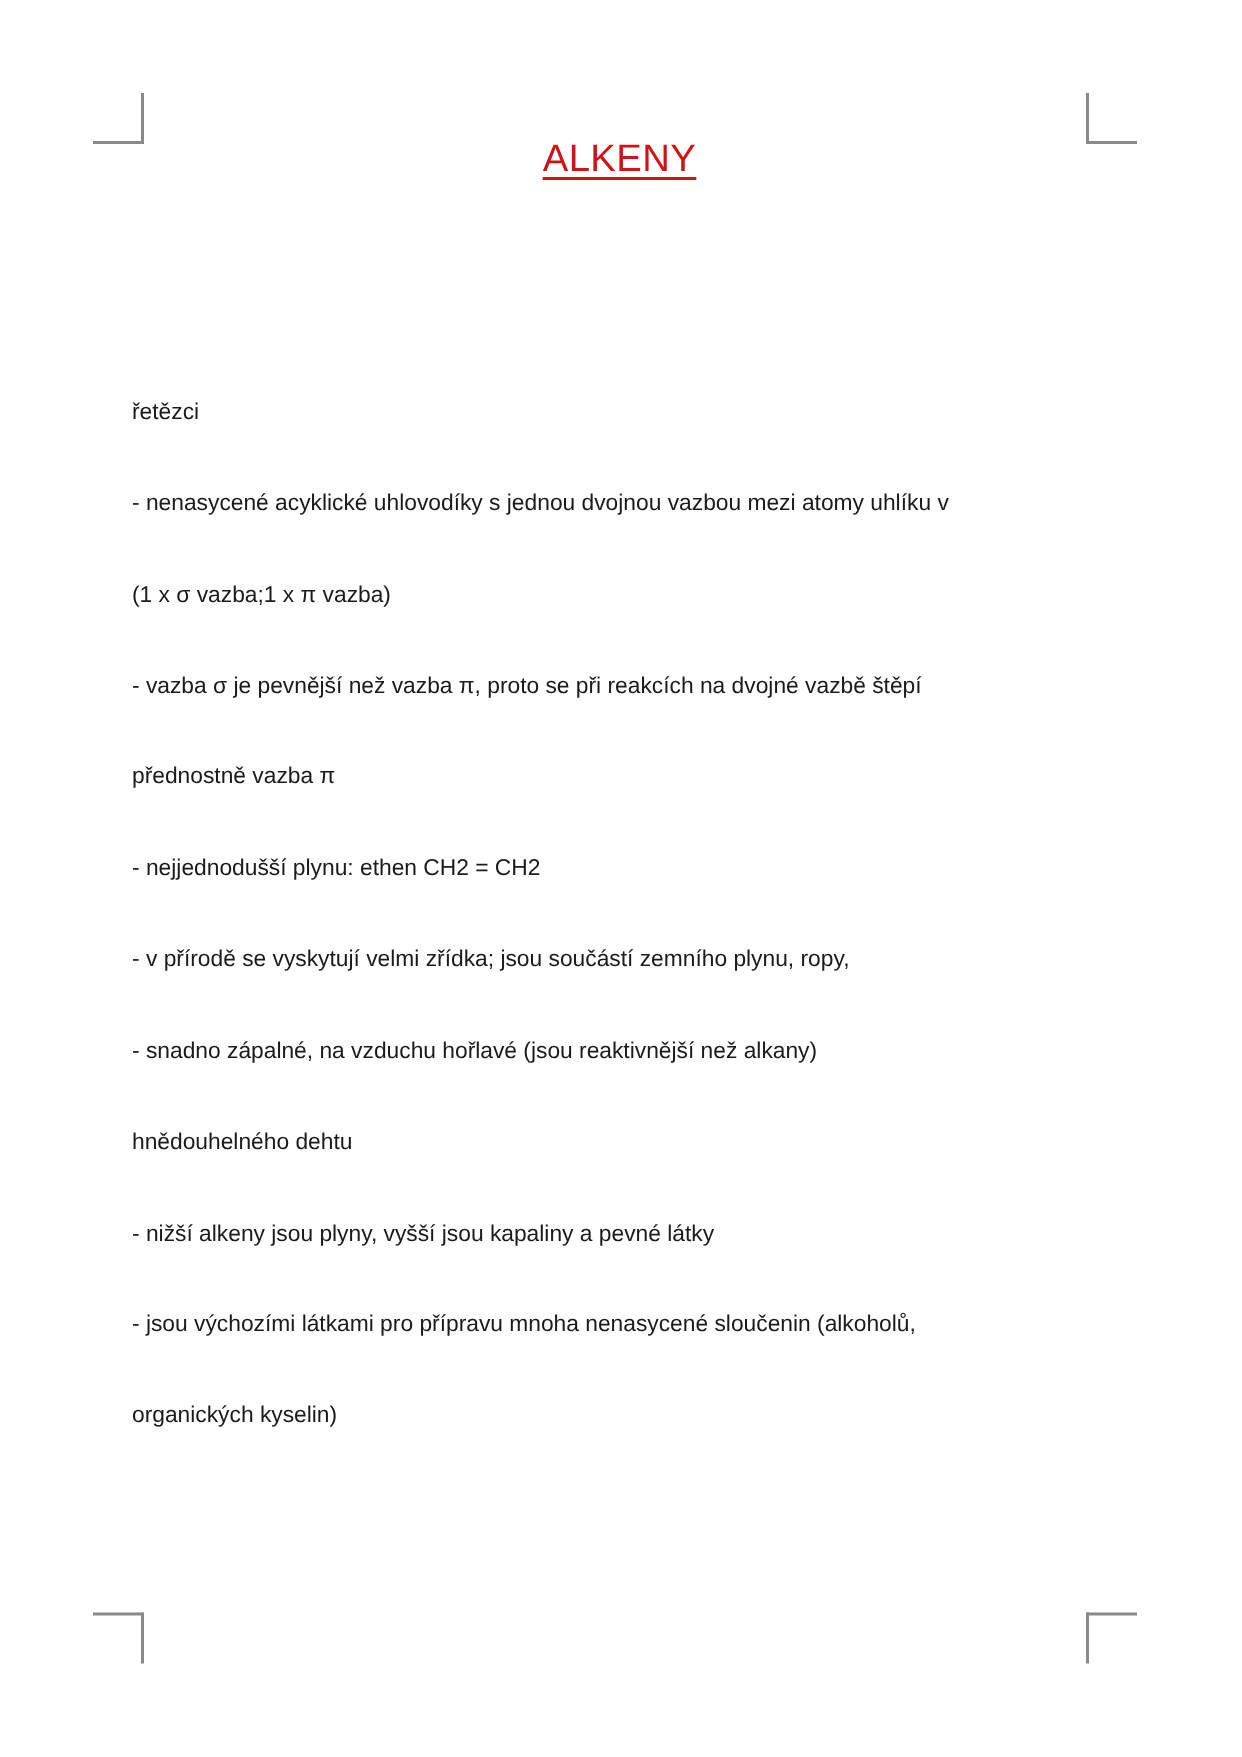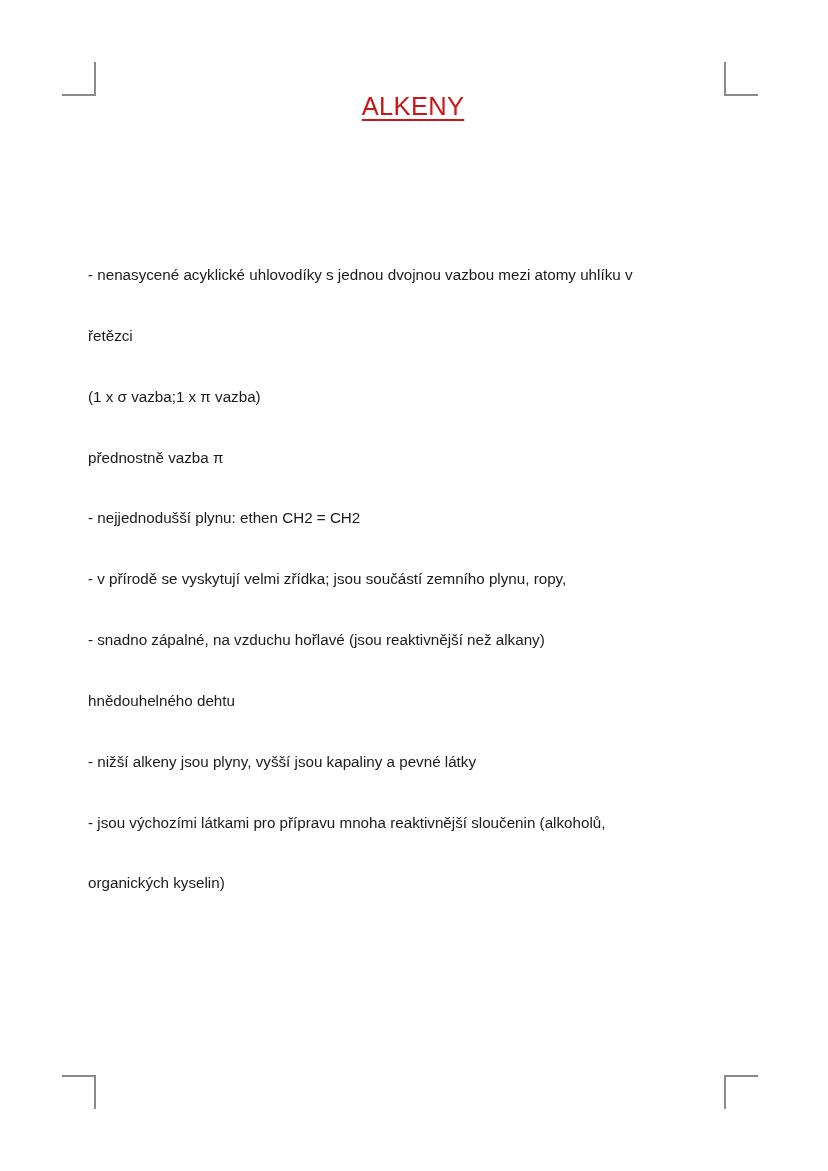--- a/index.html
+++ b/index.html
@@ -108,30 +108,31 @@
   </div>
 
   <div class="content">
 
     <h1 class="doc-title">ALKENY</h1>
 
     <div class="body-text">
 
       
       <div>
+        <div class="line">řetězci</div>
         <div class="line">- nenasycené acyklické uhlovodíky s jednou dvojnou vazbou mezi atomy uhlíku v</div>
-        <div class="line">řetězci</div>
         <div class="line">(1 x σ vazba;1 x π vazba)</div>
+        <div class="line">- vazba σ je pevnější než vazba π, proto se při reakcích na dvojné vazbě štěpí</div>
         <div class="line">přednostně vazba π</div>
         <div class="line">- nejjednodušší plynu: ethen CH2 = CH2</div>
         <div class="line">- v přírodě se vyskytují velmi zřídka; jsou součástí zemního plynu, ropy,</div>
         <div class="line">- snadno zápalné, na vzduchu hořlavé (jsou reaktivnější než alkany)</div>
         <div class="line">hnědouhelného dehtu</div>
         <div class="line">- nižší alkeny jsou plyny, vyšší jsou kapaliny a pevné látky</div>
-        <div class="line">- jsou výchozími látkami pro přípravu mnoha reaktivnější sloučenin (alkoholů,</div>
+        <div class="line">- jsou výchozími látkami pro přípravu mnoha nenasycené sloučenin (alkoholů,</div>
         <div class="line">organických kyselin)</div>
       </div>
 
       <div class="blank"></div>
 
       
       
 
       
 

